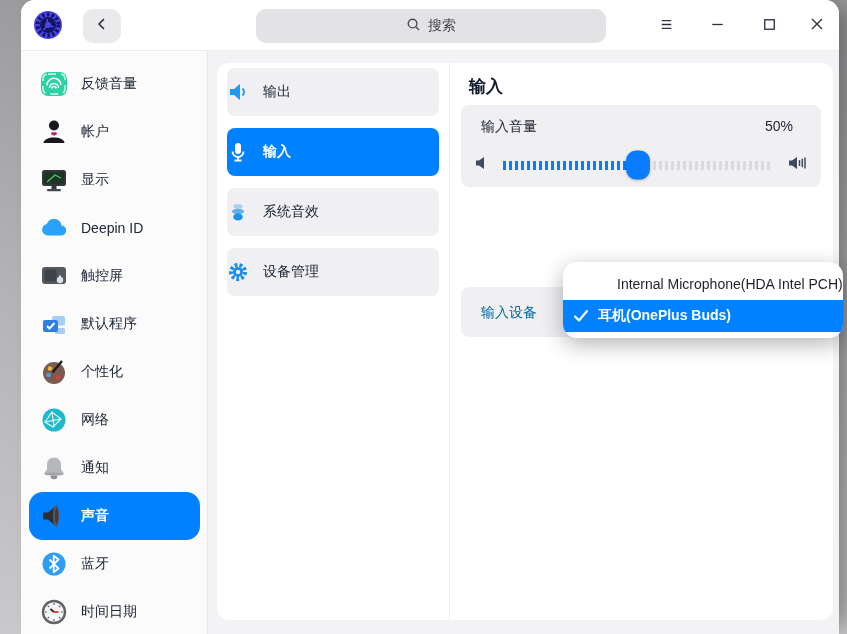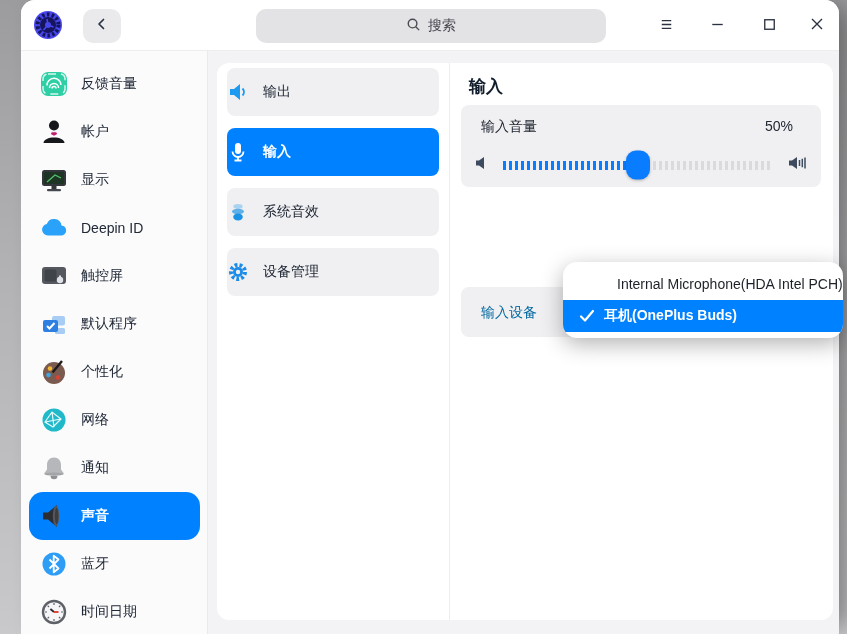--- a/index.html
+++ b/index.html
@@ -67,21 +67,21 @@
   .ellipsis { display:flex; gap:4px; margin-right:6px; cursor:pointer; }
   .ellipsis i { width:5px; height:5px; border-radius:50%; background:#87878b; }
 
   .device-label { position:absolute; left:20px; top:0; height:50px; line-height:50px; font-size:14px; color:#0369a1; }
 
   
   .popup { position:absolute; left:563px; top:262px; width:280px; height:76px; background:#ffffff;
     border-radius:14px; box-shadow:0 6px 22px rgba(0,0,0,.30); overflow:hidden; padding-top:6px; z-index:10; }
   .popup-item { height:32px; display:flex; align-items:center; font-size:14px; color:#1d2127;
     padding-left:54px; cursor:pointer; white-space:nowrap; }
-  .popup-item.selected { background:#0081ff; color:#ffffff; font-weight:600; padding-left:16px; }
+  .popup-item.selected { background:#0081ff; color:#ffffff; font-weight:600; padding-left:10px; }
   .popup-item.selected .chk { width:16px; height:14px; margin-right:9px; }
 </style>
 </head>
 <body>
 
 <div class="desktop"></div>
 
 <div class="window">
 
   <div class="titlebar">

